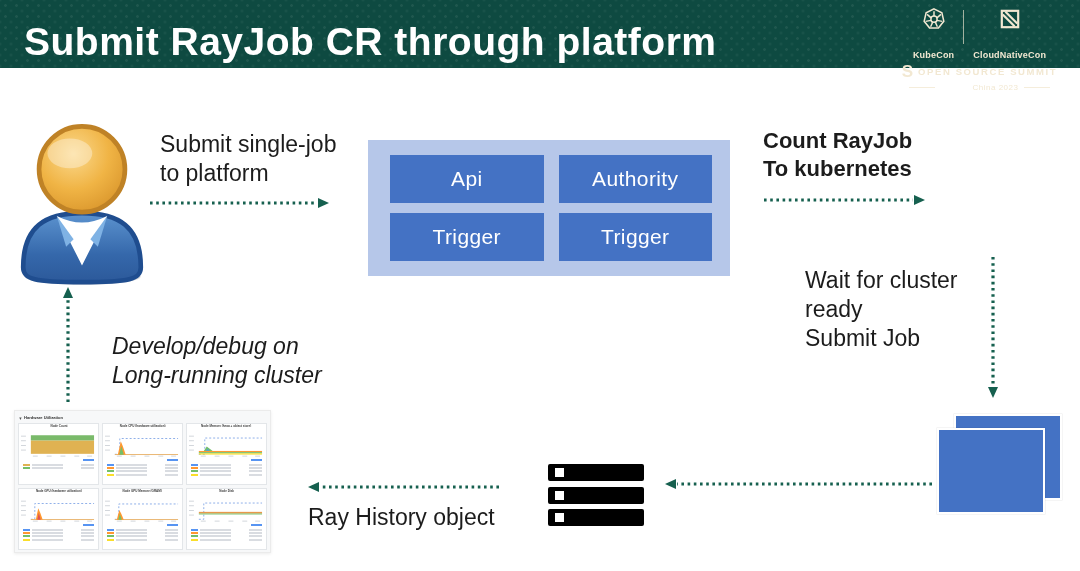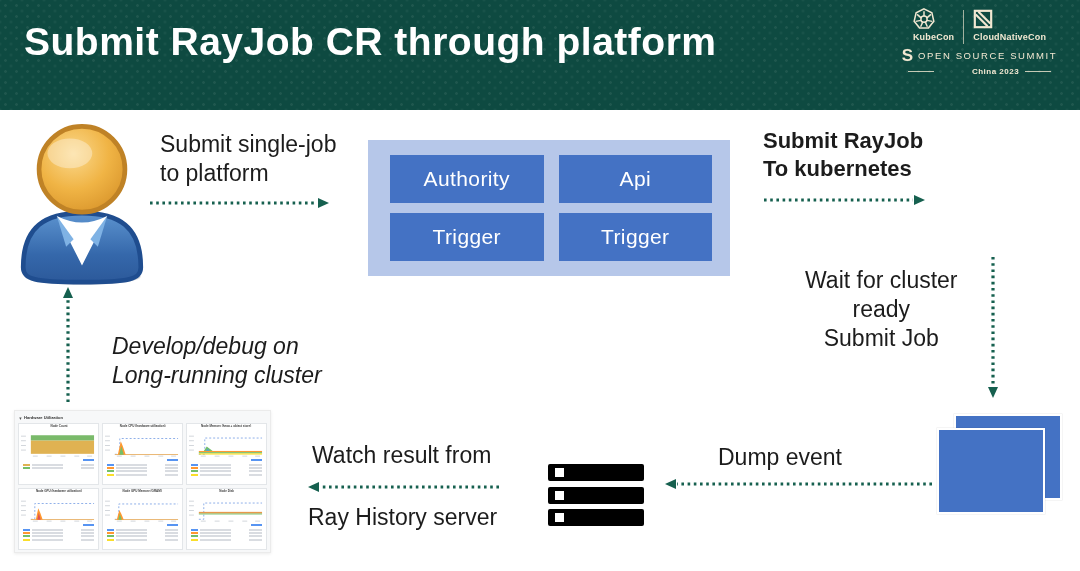--- a/index.html
+++ b/index.html
@@ -7,42 +7,42 @@
     --platform-bg:#b6c7e9; --kuberay-orange:#f2ab7e; --cluster-blue:#4472c4;
     --logo-cream:#f2e8d2; --ink:#1c1c1c;
   }
   *{box-sizing:border-box; margin:0; padding:0;}
   html,body{width:1080px; height:571px; overflow:hidden;}
   body{font-family:"Liberation Sans", sans-serif; background:#fff;}
   .slide{position:relative; width:1080px; height:571px; background:#fff;}
 
   
   .header{
-    position:absolute; left:0; top:0; width:1080px; height:110px;
+    position:absolute; left:0; top:0; width:1080px; height:68px;
     background-color:var(--header-bg);
     background-image:radial-gradient(circle, rgba(255,255,255,0.07) 1.3px, transparent 1.5px),
                      radial-gradient(circle, rgba(255,255,255,0.05) 1.3px, transparent 1.5px);
     background-size:11px 11px, 11px 11px;
     background-position:0 0, 5.5px 5.5px;
   }
   .title{
     position:absolute; left:24px; top:20px; color:#fff;
     font-size:39px; font-weight:bold; letter-spacing:0.5px; white-space:nowrap;
   }
   .logos{position:absolute; right:18px; top:8px; width:165px; color:var(--logo-cream); text-align:center;}
   .logo-row{display:flex; align-items:flex-start; justify-content:center; gap:9px;}
-  .logo-col{display:flex; flex-direction:column; gap:2px;}
+  .logo-col{display:flex; flex-direction:column; align-items:center; gap:20px;}
   .logo-col .lbl{font-size:9px; font-weight:bold; letter-spacing:0.2px; white-space:nowrap;}
   .logo-div{width:1px; height:34px; background:var(--logo-cream); opacity:0.65; margin-top:2px;}
   .oss-row{display:flex; align-items:center; justify-content:center; gap:5px; margin-top:4px;}
   .oss-s{font-size:17px; font-weight:bold; line-height:15px;}
-  .oss-lbl{font-size:9.5px; font-weight:normal; letter-spacing:1.6px; white-space:nowrap;}
+  .oss-lbl{font-size:9.5px; font-weight:bold; letter-spacing:1.6px; white-space:nowrap;}
   .china-row{display:flex; align-items:center; justify-content:center; gap:6px; margin-top:4px;}
   .china-row .dash{height:1px; width:26px; background:var(--logo-cream); opacity:0.8;}
-  .china-row .lbl{font-size:8px; font-weight:bold; letter-spacing:0.5px; white-space:nowrap;margin-left:32px;}
+  .china-row .lbl{font-size:8px; font-weight:normal; letter-spacing:0.5px; white-space:nowrap;margin-left:32px;}
 
   
   .label{position:absolute; color:var(--ink); font-size:23px; line-height:29px; white-space:pre-line;}
   .label.bold{font-weight:600; font-size:22px; line-height:28px;}
 
   .arrow{position:absolute;}
 
   
   .platform{
     position:absolute; left:368px; top:140px; width:362px; height:136px;
@@ -165,32 +165,30 @@
     <path d="M48,107 L75,160 L102,107 Q88,114 75,114 Q62,114 48,107 Z" fill="#ffffff"></path>
     <path d="M48,107 L66,132 L58,140 Z" fill="#7fb2e4"></path>
     <path d="M102,107 L84,132 L92,140 Z" fill="#7fb2e4"></path>
     <circle cx="75" cy="57" r="46" fill="url(#headG)" stroke="#bf8226" stroke-width="5"></circle>
     <ellipse cx="62" cy="40" rx="24" ry="16" fill="rgba(255,255,255,0.35)"></ellipse>
   </svg>
 
   <div class="label" style="left:160px; top:130px;">Submit single-job
 to platform</div>
 
-  <div class="label bold" style="left:763px; top:127px;">Submit RayJob
+  <div class="label bold" style="left:763px; top:127px;">Count RayJob
 To kubernetes</div>
 
-  <div class="label" style="left:805px; top:266px;text-align:center;">Wait for cluster
+  <div class="label" style="left:805px; top:266px;">Wait for cluster
 ready
 Submit Job</div>
 
-  <div class="label" style="left:705px; top:443px; width:150px; text-align:center;">Dump event</div>
-
-  <div class="label" style="left:312px; top:441px;">Watch result from</div>
-
-  <div class="label" style="left:308px; top:503px;">Ray History server</div>
+
+
+  <div class="label" style="left:308px; top:503px;">Ray History object</div>
 
   <div class="label" style="left:112px; top:332px;font-style:italic;">Develop/debug on
 Long-running cluster</div>
 
   <svg class="arrow" style="left:148px; top:197px;" width="184" height="12">
     <line x1="2" y1="6" x2="169" y2="6" stroke="#16604f" stroke-width="3.2" stroke-dasharray="2.6 3.6"></line>
     <polygon points="170,1 170,11 181,6" fill="#16604f"></polygon>
   </svg>
 
   <svg class="arrow" style="left:762px; top:194px;" width="166" height="12">
@@ -212,22 +210,22 @@
     <line x1="194" y1="6" x2="15" y2="6" stroke="#16604f" stroke-width="3.2" stroke-dasharray="2.6 3.6"></line>
     <polygon points="14,1 14,11 3,6" fill="#16604f"></polygon>
   </svg>
 
   <svg class="arrow" style="left:61px; top:286px;" width="14" height="118">
     <line x1="7" y1="116" x2="7" y2="12" stroke="#16604f" stroke-width="3.2" stroke-dasharray="2.6 3.6"></line>
     <polygon points="2,12 12,12 7,1" fill="#16604f"></polygon>
   </svg>
 
   <div class="platform">
+    <div class="module">Api</div>
     <div class="module">Authority</div>
-    <div class="module">Api</div>
     <div class="module">Trigger</div>
     <div class="module">Trigger</div>
   </div>
 
 
   <div class="cluster-stack">
     <div class="cluster-box cb-back"></div>
     <div class="cluster-box cb-mid"></div>
   </div>
 

